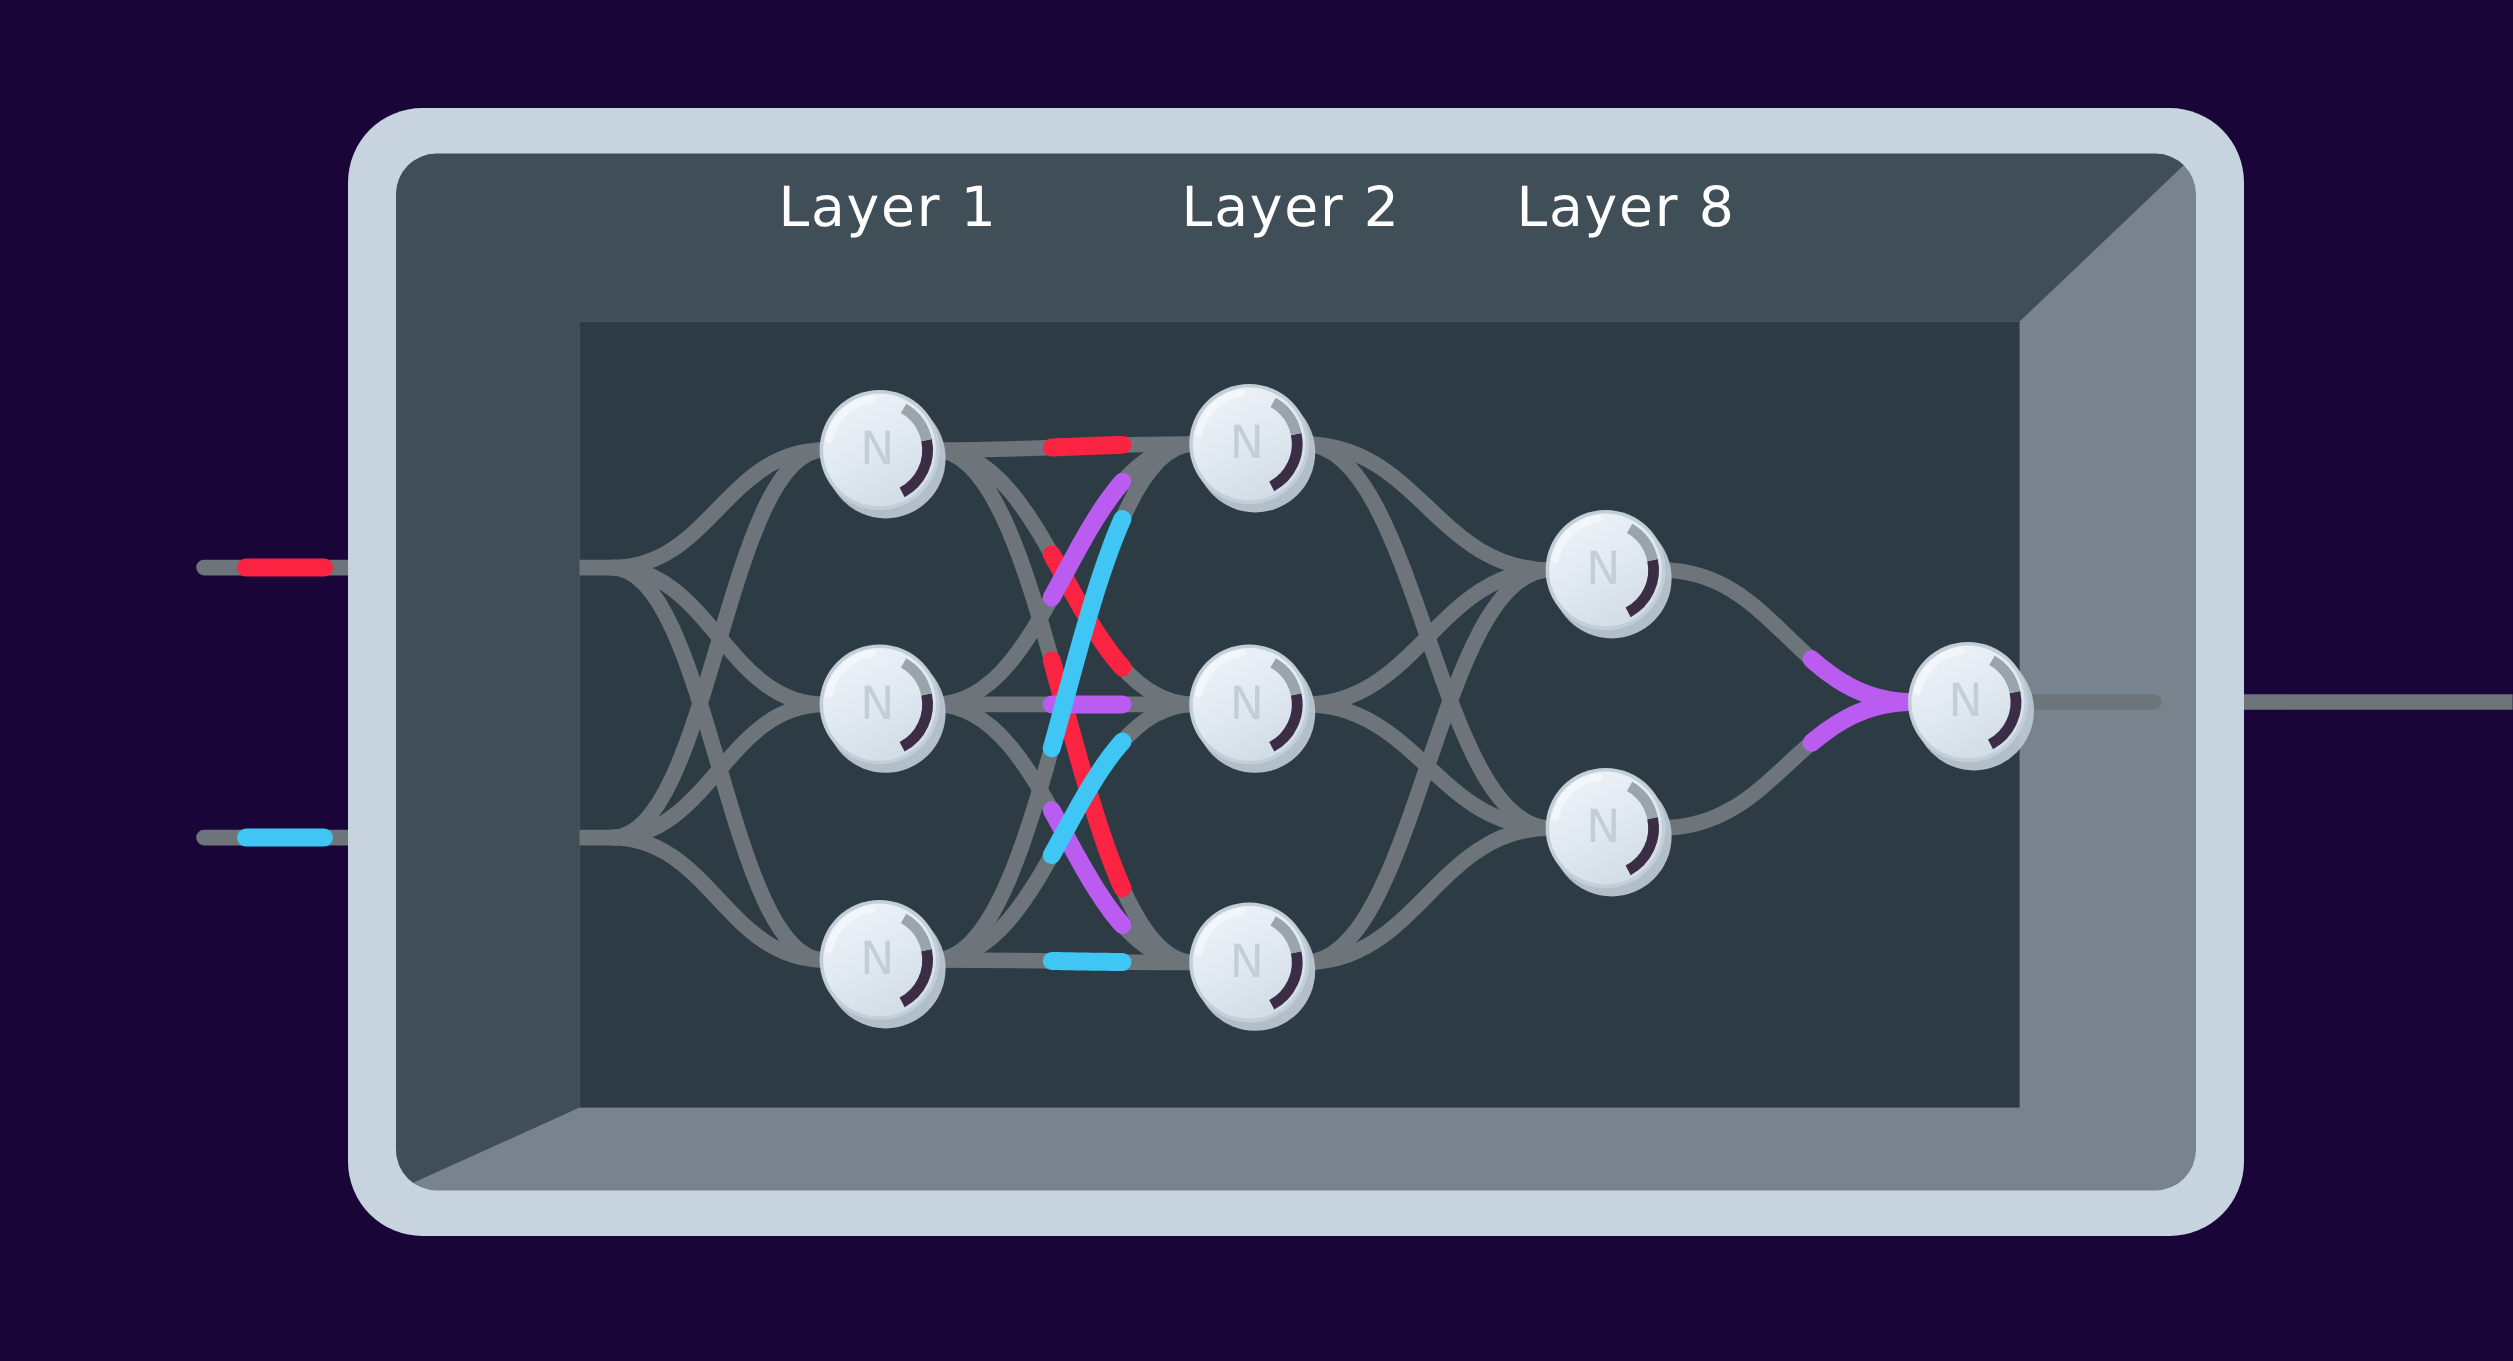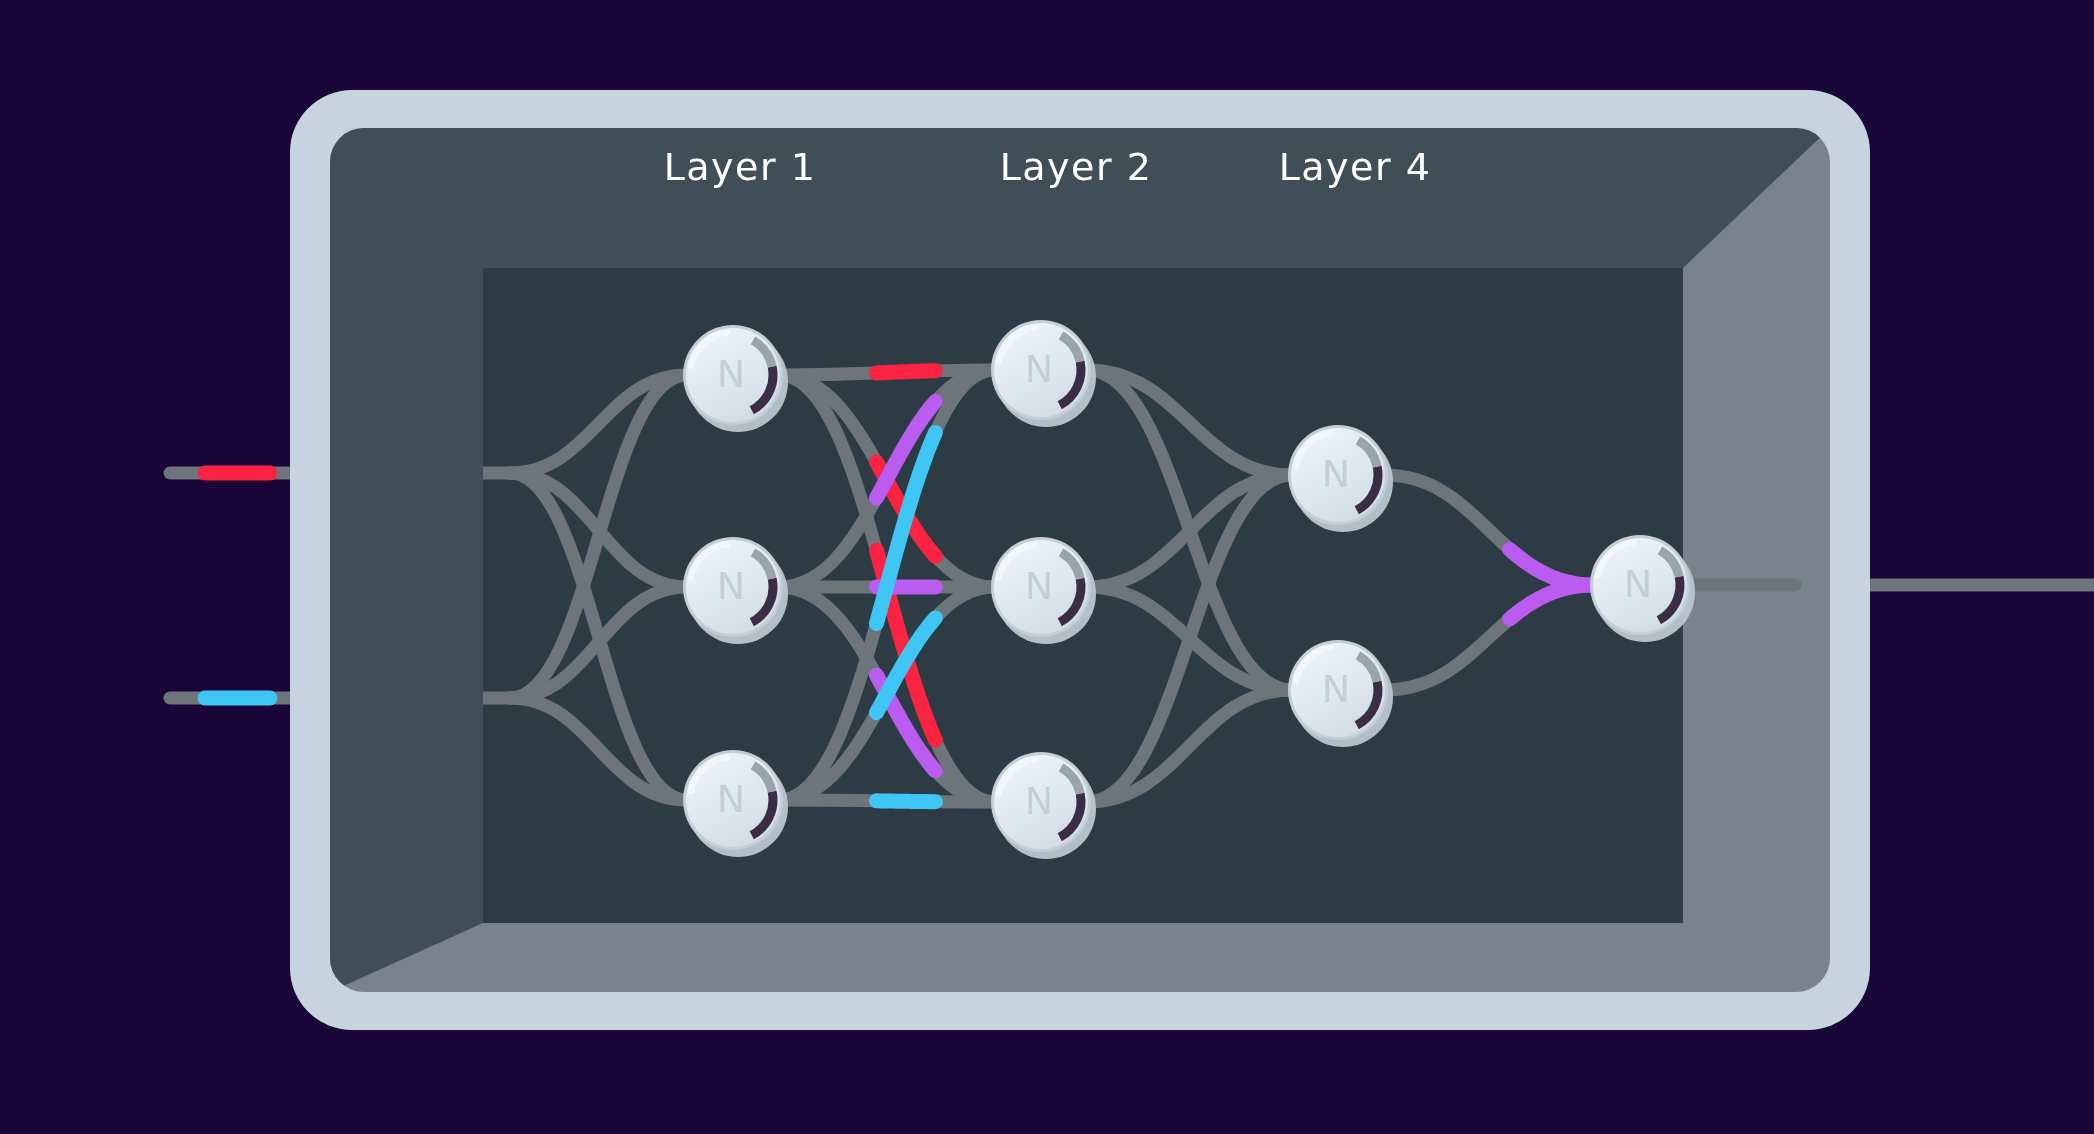--- a/index.html
+++ b/index.html
@@ -24,21 +24,21 @@
     left: 0;
     top: 0;
     width: 2094px;
     height: 1134px;
     display: block;
   }
   .layer-label {
     position: absolute;
     color: #ffffff;
     font-family: "DejaVu Sans", sans-serif;
-    font-size: 38px;
+    font-size: 46px;
     font-weight: 400;
     letter-spacing: 1.5px;
     white-space: nowrap;
     transform: translateX(-50%);
   }
 </style>
 </head>
 <body style="background: rgb(26, 5, 57);">
 
 <div id="stage" style="background: rgb(26, 5, 57);">
@@ -206,15 +206,15 @@
           <path d="M 1679.1259040293521 576.6835323672897 A 40 40 0 0 1 1658.7788625114356 620.317903714357" stroke="#3b2d46" stroke-width="9" fill="none" stroke-linecap="butt"></path>
           <path d="M 1660 550.3589838486224 A 40 40 0 0 1 1679.1259040293521 576.6835323672897" stroke="#9aa4ab" stroke-width="9" fill="none" stroke-linecap="butt"></path>
           <path d="M 1597.9396531684463 576.0597972948364 A 43 43 0 0 1 1634.0155566587173 542.4184730441125" stroke="#f4f8fb" stroke-width="6" fill="none" stroke-linecap="round" opacity="0.85"></path>
           <text x="1638" y="597" text-anchor="middle" font-family="&quot;DejaVu Sans&quot;, sans-serif" font-size="38" fill="#c4ced6">N</text>
         </g>
       </g>
   </svg>
 
   <div class="layer-label" id="lbl1" style="left: 740px; top: 145px;">Layer 1</div>
   <div class="layer-label" id="lbl2" style="left: 1048px; top: 145px; margin-left: 28px;">Layer 2</div>
-  <div class="layer-label" id="lbl3" style="left: 1355px; top: 145px;">Layer 4</div>
+  <div class="layer-label" id="lbl3" style="left: 1355px; top: 145px;">Layer 8</div>
 
 </div>
 
 </body></html>

